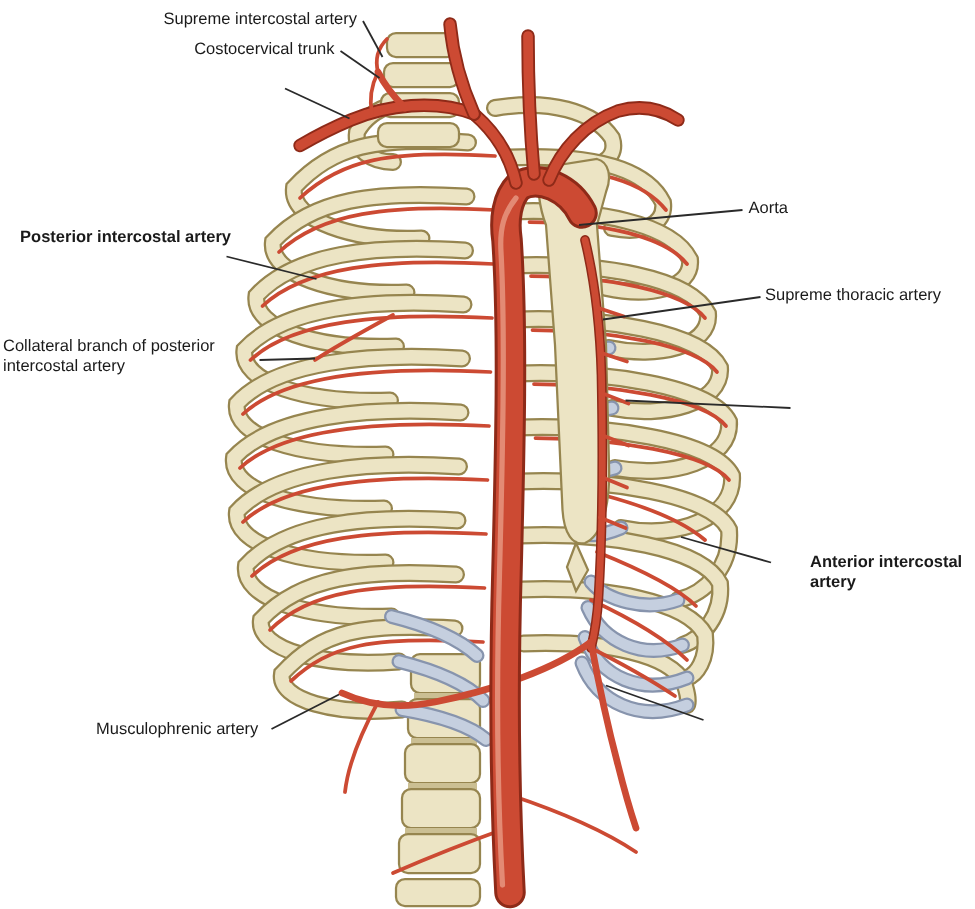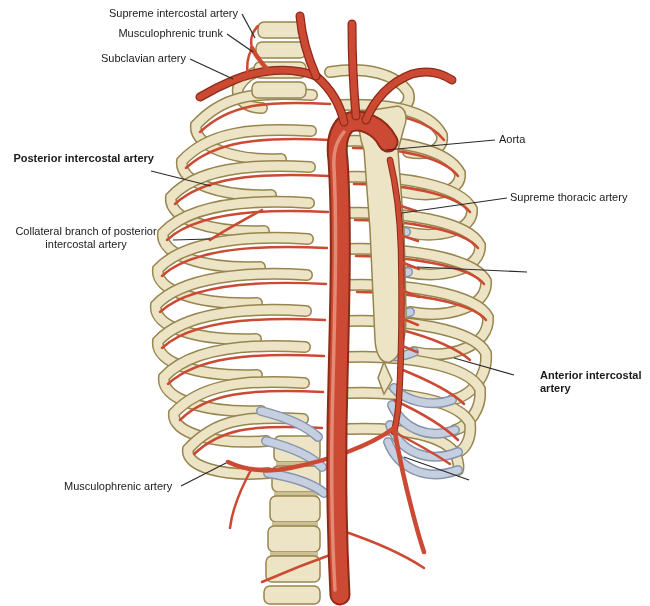--- a/index.html
+++ b/index.html
@@ -8,21 +8,21 @@
     --artery-highlight:#e69580; --leader-line:#2a2a2a; --label-text:#1a1a1a;
   }
   html,body{margin:0;padding:0;background:var(--background);}
   #stage{position:relative;width:650px;height:606px;background:var(--background);overflow:hidden;
          font-family:"Liberation Sans", sans-serif;padding-left:11px;}
   #art{position:absolute;left:0;top:0;}
   #leaders{position:absolute;left:0;top:0;pointer-events:none;}
   .label{position:absolute;font-size:11px;line-height:1.18;color:var(--label-text);}
   .label.bold{font-weight:bold;}
   .r{text-align:right;}
-  .c{text-align:center;}
+  .c{text-align:left;}
   
   .rib-o{fill:none;stroke:var(--bone-outline);stroke-width:12;stroke-linecap:round;}
   .rib-f{fill:none;stroke:var(--bone);stroke-width:9;stroke-linecap:round;}
   .car-o{fill:none;stroke:var(--cartilage-outline);stroke-width:10;stroke-linecap:round;}
   .car-f{fill:none;stroke:var(--cartilage);stroke-width:7;stroke-linecap:round;}
   .bone-block{fill:var(--bone);stroke:var(--bone-outline);stroke-width:1.5;}
   .disc{fill:var(--bone-shadow);stroke:none;}
   .sternum{fill:var(--bone);stroke:var(--bone-outline);stroke-width:1.5;}
   .art-thin{fill:none;stroke:var(--artery);stroke-width:2.5;stroke-linecap:round;}
   .art-med{fill:none;stroke:var(--artery);stroke-width:4.5;stroke-linecap:round;}
@@ -218,23 +218,22 @@
     <line class="leader" x1="495" y1="140" x2="386" y2="150"></line>
     <line class="leader" x1="507" y1="198" x2="402" y2="213"></line>
     <line class="leader" x1="527" y1="272" x2="417" y2="267"></line>
     <line class="leader" x1="514" y1="375" x2="454" y2="358"></line>
     <line class="leader" x1="469" y1="480" x2="404" y2="457"></line>
     <line class="leader" x1="181" y1="486" x2="226" y2="463"></line>
   </svg>
 
   <div class="label r" style="left:60px; top:7px; width:178px;">Supreme intercostal artery</div>
 
-  <div class="label r" style="left:60px; top:27px; width:163px;">Musculophrenic trunk</div>
-
-  <div class="label r" style="left:60px; top:52px; width:126px;">Subclavian artery</div>
+  <div class="label r" style="left:60px; top:27px; width:163px;">Costocervical trunk</div>
+
 
   <div class="label bold" style="left:4px; top:152px; width:150px;text-align:right;">Posterior intercostal artery</div>
 
   <div class="label c" style="left:2px; top:225px; width:168px;">Collateral branch of posterior intercostal artery</div>
 
   <div class="label" style="left:499px; top:133px; width:60px;">Aorta</div>
 
   <div class="label" style="left:510px; top:191px; width:130px;">Supreme thoracic artery</div>
 
 

